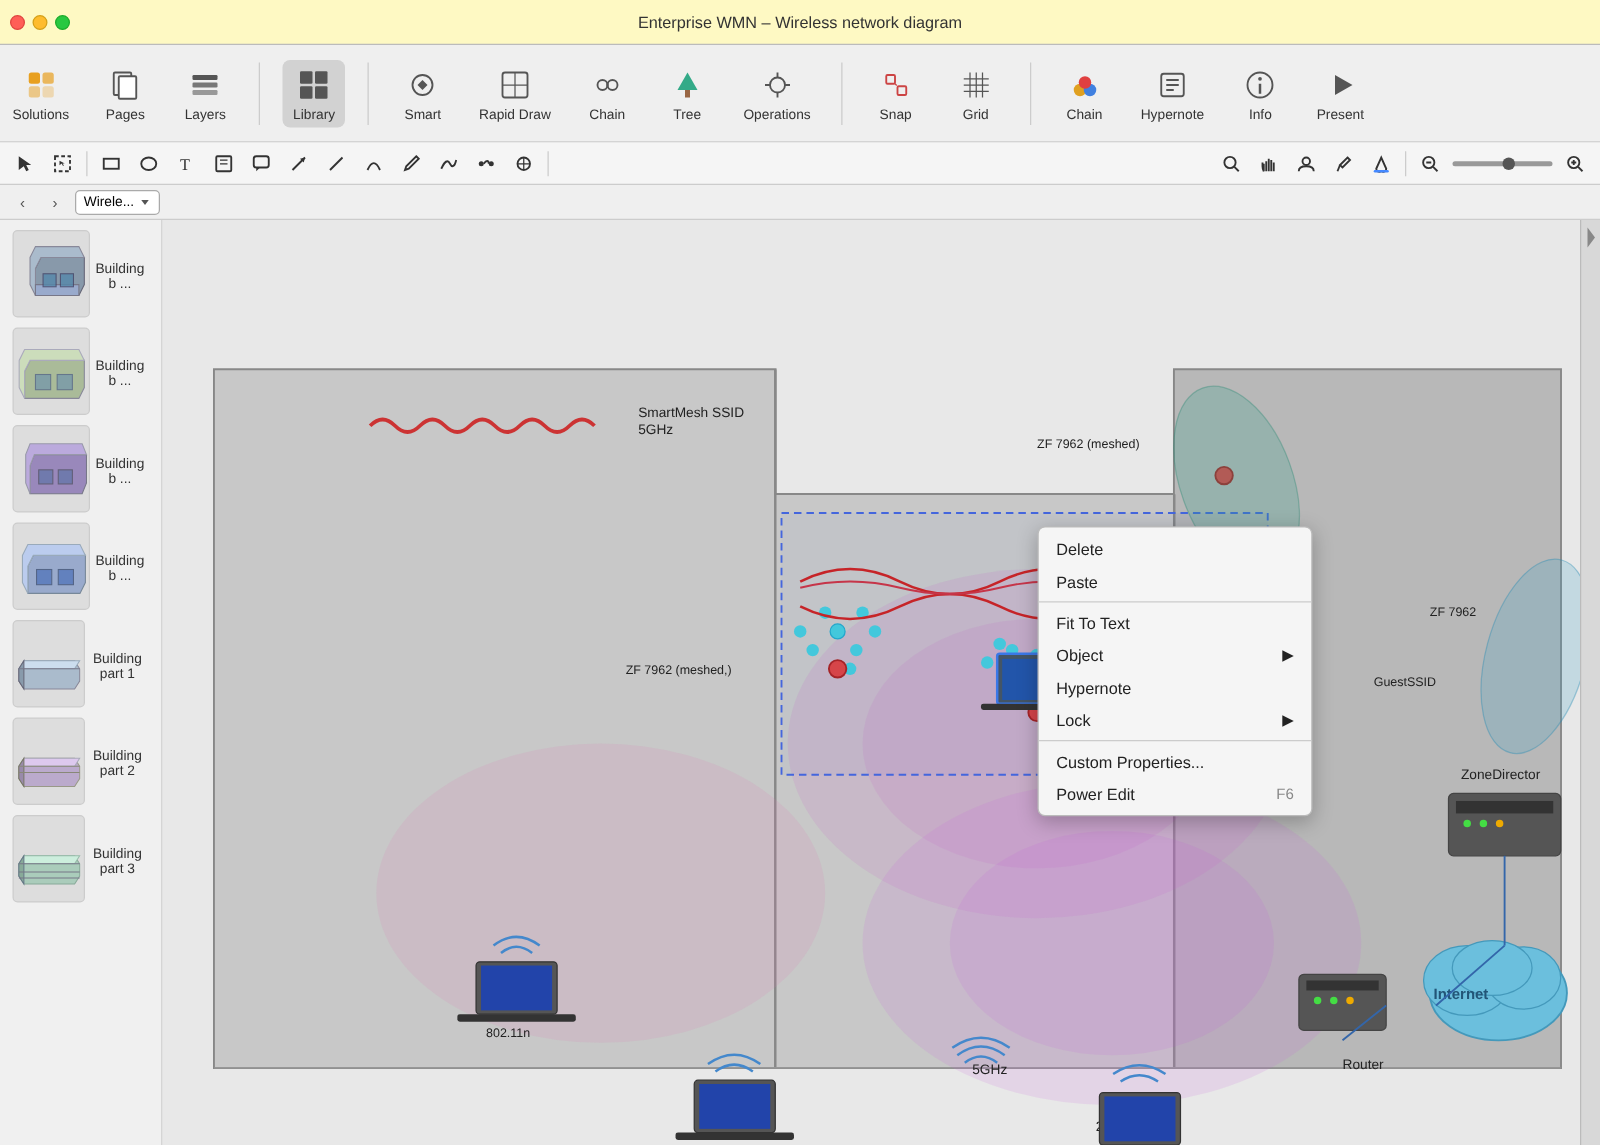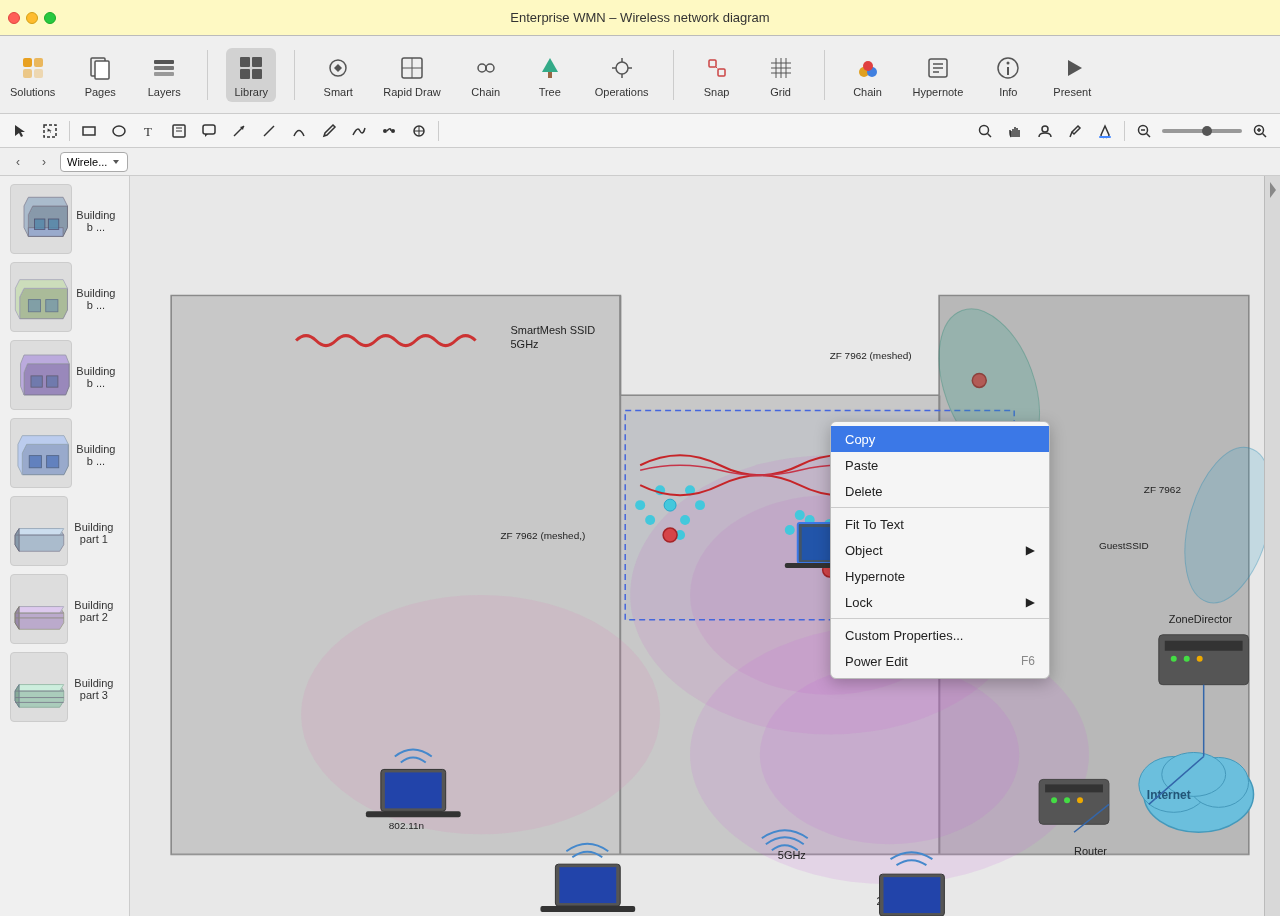--- a/index.html
+++ b/index.html
@@ -786,28 +786,25 @@
 
       <path d="M 632,676 Q 645,666 658,676" fill="none" stroke="#4488cc" stroke-width="2"></path>
       <path d="M 626,670 Q 645,656 664,670" fill="none" stroke="#4488cc" stroke-width="2"></path>
       <path d="M 622,664 Q 645,648 668,664" fill="none" stroke="#4488cc" stroke-width="2"></path>
 
       <path d="M 757,691 Q 772,681 787,691" fill="none" stroke="#4488cc" stroke-width="2"></path>
       <path d="M 751,685 Q 772,671 793,685" fill="none" stroke="#4488cc" stroke-width="2"></path>
     </svg>
 
     <div id="context-menu">
-      <div class="ctx-item selected">
-        <span>Copy</span>
+      <div class="ctx-item">
+        <span>Delete</span>
       </div>
       <div class="ctx-item">
         <span>Paste</span>
-      </div>
-      <div class="ctx-item">
-        <span>Delete</span>
       </div>
       <div class="ctx-separator"></div>
       <div class="ctx-item">
         <span>Fit To Text</span>
       </div>
       <div class="ctx-item">
         <span>Object</span>
         <span class="ctx-arrow">▶</span>
       </div>
       <div class="ctx-item">

